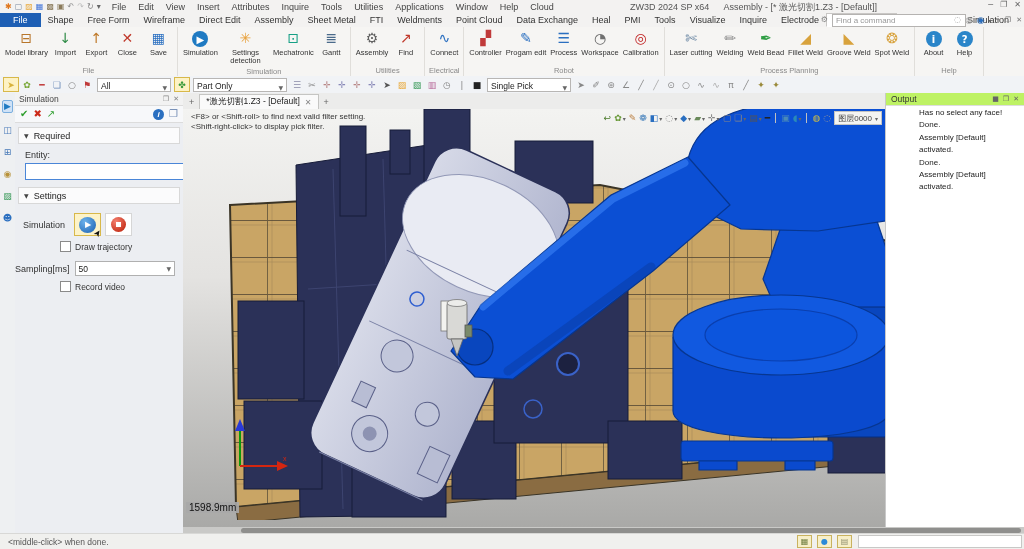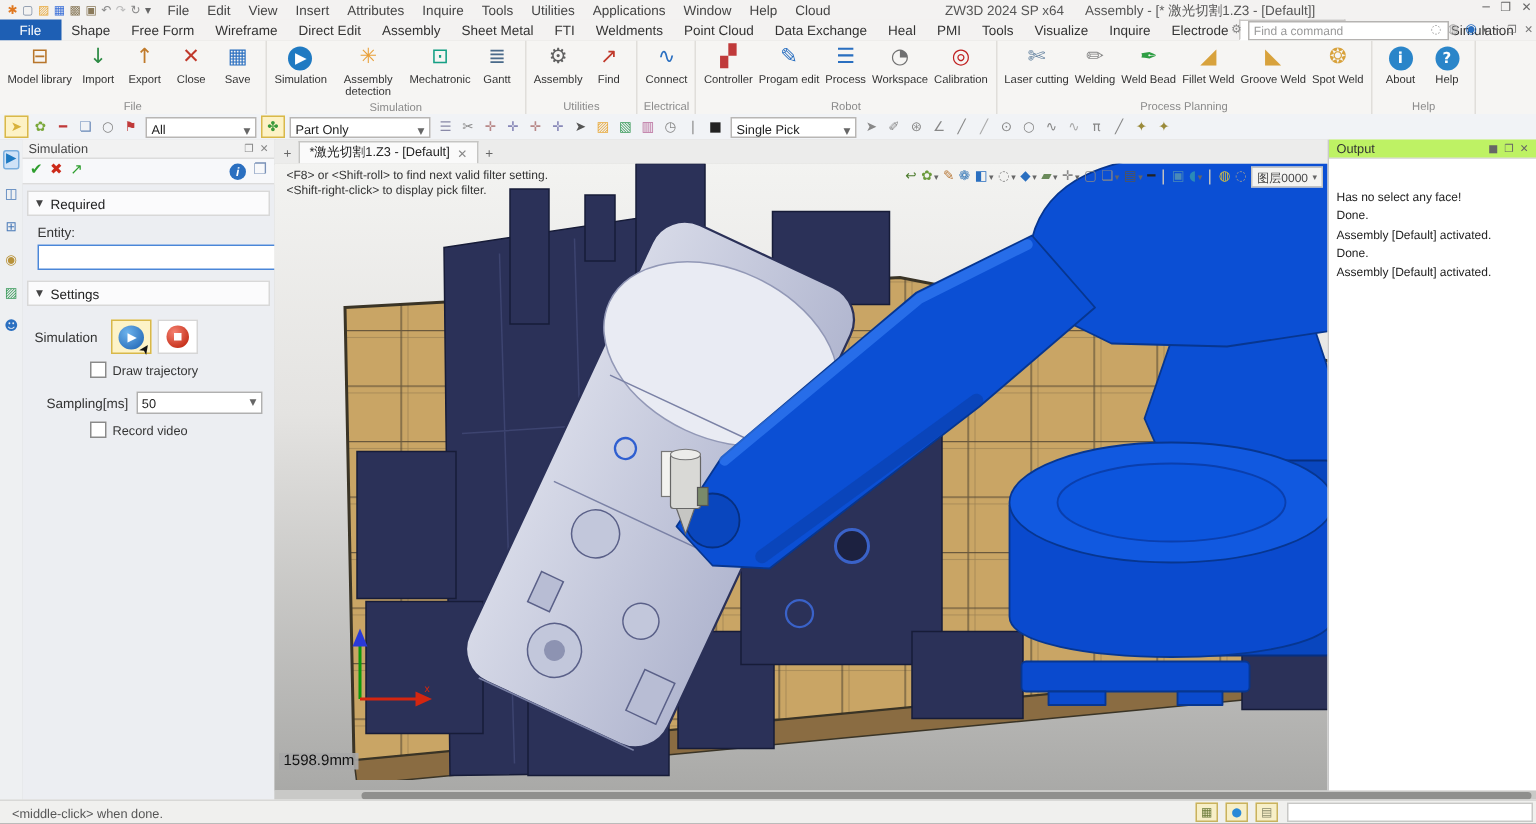--- a/index.html
+++ b/index.html
@@ -67,21 +67,21 @@
   .play-btn{width:25px;height:21px;background:#fdf3c8;border:1px solid #d8b84a;display:flex;align-items:center;justify-content:center;position:relative;}
   .play-circle{width:16px;height:16px;border-radius:50%;background:radial-gradient(circle at 35% 30%,#6cb2ec,#1a5fb0);
                color:#fff;font-size:8px;display:flex;align-items:center;justify-content:center;padding-left:1px;}
   .cursor-glyph{position:absolute;right:-2px;bottom:-3px;font-size:9px;color:#111;transform:rotate(-55deg);}
   .stop-btn{width:25px;height:21px;background:#fff;border:1px solid #d6d6d6;display:flex;align-items:center;justify-content:center;}
   .stop-circle{width:15px;height:15px;border-radius:50%;background:radial-gradient(circle at 35% 30%,#f58272,#b81800);
                display:flex;align-items:center;justify-content:center;}
   .stop-circle i{width:5px;height:5px;background:#fff;display:block;}
   .cb-row{display:flex;align-items:center;gap:4px;margin:5px 0 5px 45px;font-size:8.5px;}
   .cb{width:9px;height:9px;border:1px solid #8a8a8a;background:#fff;flex:none;}
-  .sampling-row{display:flex;align-items:center;gap:5px;margin:9px 8px 4px 16px;}
+  .sampling-row{display:flex;align-items:center;gap:5px;margin:9px 8px 4px 0;}
   .combo{height:13px;background:#fff;border:1px solid #b0b0b0;display:flex;align-items:center;justify-content:space-between;
          padding:0 3px;flex:1;font-size:8.5px;color:#222;}
   
   .viewport{position:absolute;left:183px;top:93px;width:703px;bottom:15px;background:#e8e8e6;}
   .vp-tabbar{height:16px;background:#ececeb;border-bottom:1px solid #cfcfcd;display:flex;align-items:flex-end;gap:3px;padding-left:4px;font-size:9px;color:#555;}
   .vp-plus{font-size:9px;color:#666;padding:0 2px 2px;}
   .vp-tab{background:#fafafa;border:1px solid #c5c5c3;border-bottom:none;height:14px;display:flex;align-items:center;gap:5px;
           padding:0 6px;font-size:8.5px;color:#222;}
   .vp-tab .x{color:#888;font-size:8px;}
   .vp-canvas{position:absolute;left:0;right:0;top:16px;bottom:7px;overflow:hidden;
@@ -91,21 +91,21 @@
   .vp-icons{position:absolute;right:4px;top:2px;display:flex;align-items:center;gap:3px;}
   .vpi{font-size:9px;display:flex;align-items:center;gap:1px;font-family:"DejaVu Sans",sans-serif;}
   .vpsep{width:1px;height:10px;background:#c0c0c0;margin:0 2px;}
   .layer-combo{height:12px;border:1px solid #c4c4c2;background:#f4f4f2;display:flex;align-items:center;font-size:8px;
                padding:0 3px;gap:3px;color:#444;}
   .scale-chip{position:absolute;left:3px;bottom:14px;background:rgba(168,168,168,.9);color:#111;font-size:10px;padding:0 3px;}
   
   .outputpanel{position:absolute;right:0;top:93px;width:138px;bottom:22px;background:#fff;border-left:1px solid #c9c9c9;}
   .op-header{height:12px;background:#bef264;border-bottom:1px solid #ddd;display:flex;align-items:center;padding:0 5px;font-size:8.5px;color:#333;}
   .op-hicons{margin-left:auto;display:flex;gap:4px;font-size:7px;color:#666;}
-  .op-lines{padding:20px 5px;font-size:8px;color:#222;line-height:1.55;}
+  .op-lines{padding:1px 5px;font-size:8px;color:#222;line-height:1.55;margin-left:28px;}
   
   .hscroll{position:absolute;left:183px;right:0;bottom:15px;height:7px;background:#c9c9c7;}
   .hthumb{position:absolute;left:58px;right:3px;top:1px;bottom:1px;background:#8f8f8d;border-radius:3px;}
   .statusbar{position:absolute;left:0;right:0;bottom:0;height:15px;background:#f0f0ee;border-top:1px solid #d8d8d6;
              display:flex;align-items:center;padding:0 8px;font-size:8.5px;color:#555;}
   .sb-icons{position:absolute;right:172px;display:flex;gap:5px;}
   .sb-chip{width:13px;height:11px;background:#f7efc8;border:1px solid #c9b25e;display:flex;align-items:center;justify-content:center;font-size:8px;font-family:"DejaVu Sans",sans-serif;}
   .sb-box{position:absolute;right:2px;width:162px;height:11px;background:#fff;border:1px solid #c8c8c6;}
 </style>
 </head>
@@ -216,21 +216,21 @@
         <div class="rglabel">File</div>
       </div>
       <div class="rgroup">
         <div class="rbuttons">
           <div class="rbtn">
             <div class="ric round" style="background: rgb(31, 122, 194);">▶</div>
             <div>Simulation</div>
           </div>
           <div class="rbtn">
             <div class="ric" style="color: rgb(232, 161, 60);">✳</div>
-            <div>Assembly detection</div>
+            <div>Settings detection</div>
           </div>
           <div class="rbtn">
             <div class="ric" style="color: rgb(22, 160, 133);">⊡</div>
             <div>Mechatronic</div>
           </div>
           <div class="rbtn">
             <div class="ric" style="color: rgb(74, 106, 138);">≣</div>
             <div>Gantt</div>
           </div>
         </div>

